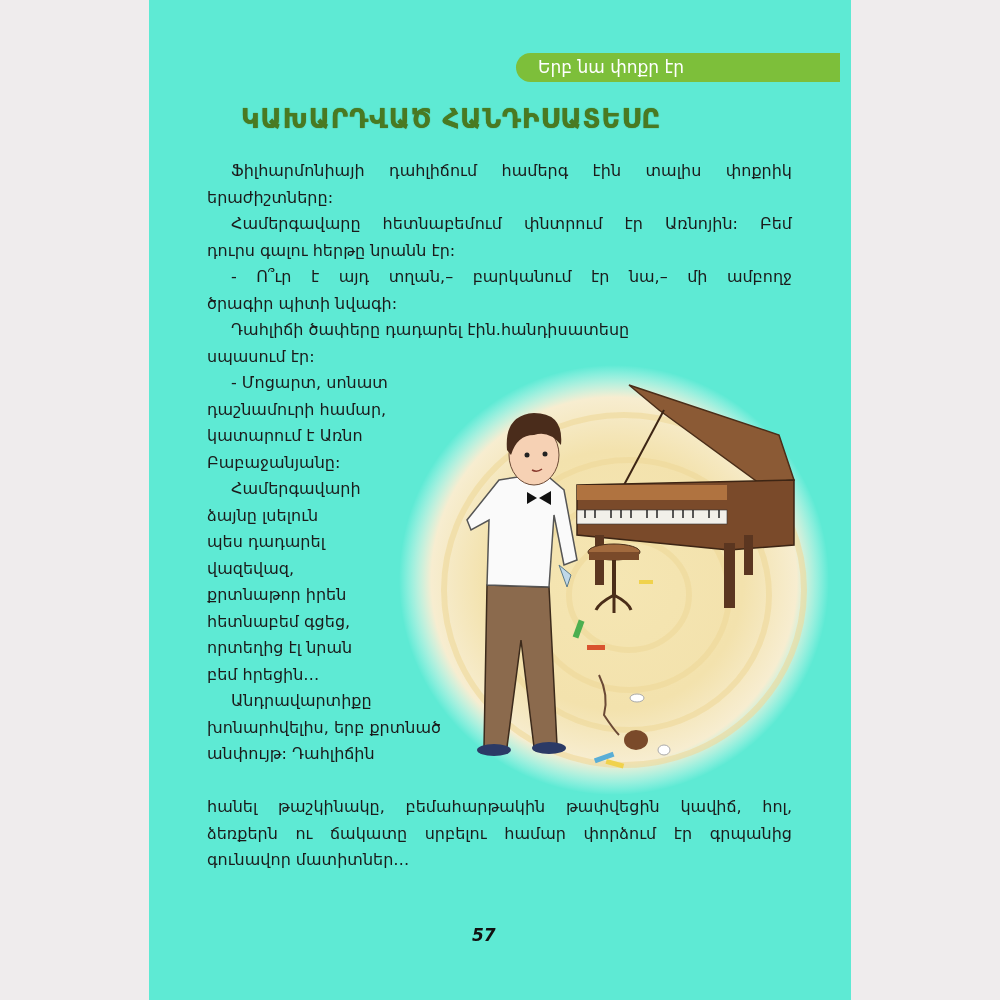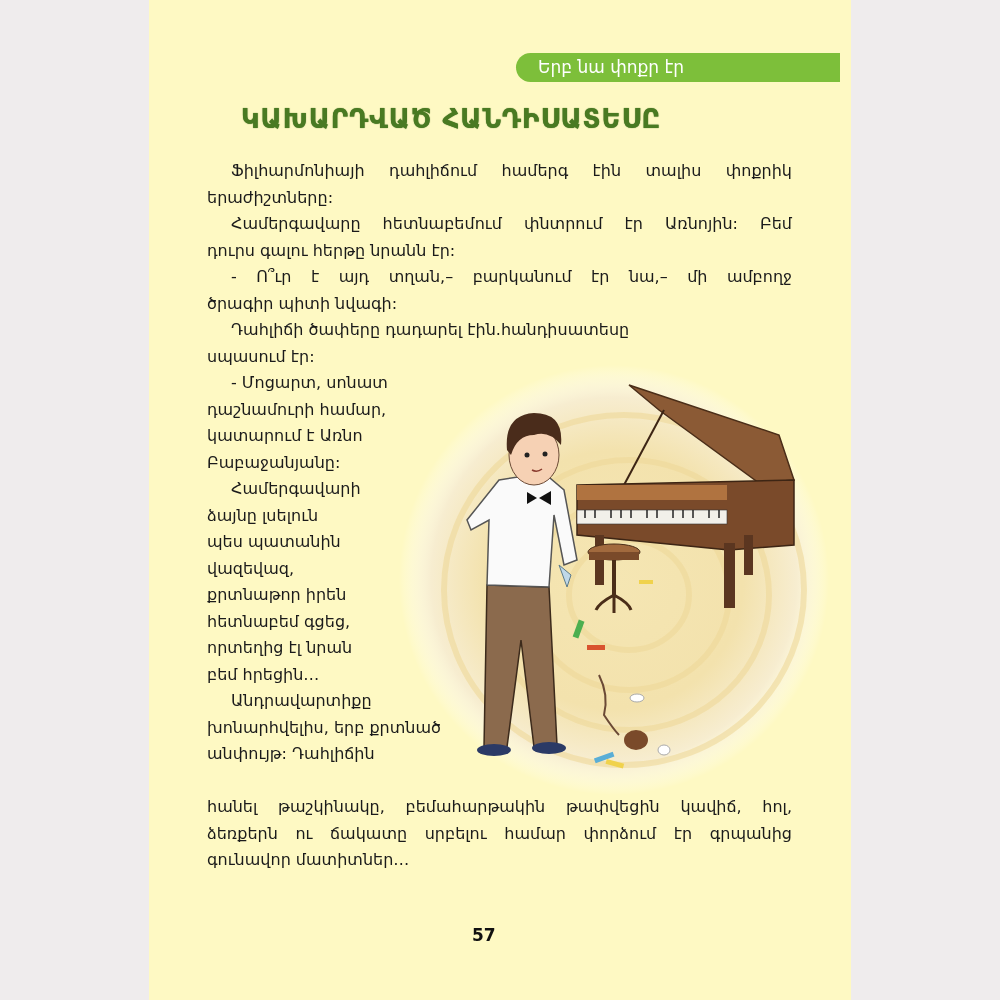--- a/index.html
+++ b/index.html
@@ -3,21 +3,21 @@
   <meta charset="utf-8">
   <style>
     html, body { margin: 0; padding: 0; }
     body {
       width: 1000px; height: 1000px; position: relative; overflow: hidden;
       background: #efeced;
       font-family: "DejaVu Sans", sans-serif;
     }
     .page {
       position: absolute; left: 149px; top: 0; width: 702px; height: 1000px;
-      background: #fef9c3;
+      background: #5eead4;
     }
     .banner {
       position: absolute; left: 367px; top: 53px; width: 324px; height: 29px;
       background: #7dbf3a;
       border-radius: 15px 0 0 15px;
       color: #ffffff; font-size: 17px; line-height: 29px;
       padding-left: 22px; box-sizing: border-box;
       font-family: "DejaVu Sans", sans-serif;
     }
     .title {
@@ -35,20 +35,21 @@
     .line { white-space: nowrap; height: 26.5px; }
     .line.justify { text-align: justify; text-align-last: justify; white-space: normal; }
     .indent { padding-left: 24px; }
     .illus {
       position: absolute; left: 250px; top: 355px; width: 430px; height: 440px;
     }
     .page-number {
       position: absolute; left: 323px; top: 925px;
       font-size: 17px; font-weight: bold; color: #111;
       font-family: "DejaVu Sans", sans-serif;
+      font-style: italic;
     }
   </style>
 </head>
 <body>
 
 <div class="page">
 
   <div class="banner">Երբ նա փոքր էր</div>
 
   <div class="title">ԿԱԽԱՐԴՎԱԾ ՀԱՆԴԻՍԱՏԵՍԸ</div>
@@ -139,21 +140,21 @@
     <rect x="207" y="406" width="18" height="5" fill="#f0d24c" transform="rotate(15 215 408)"></rect>
   </svg>
 
   <div class="text" style="top:370px; width:250px;">
     <div class="line indent">- Մոցարտ, սոնատ</div>
     <div class="line">դաշնամուրի համար,</div>
     <div class="line">կատարում է Առնո</div>
     <div class="line">Բաբաջանյանը:</div>
     <div class="line indent">Համերգավարի</div>
     <div class="line">ձայնը լսելուն</div>
-    <div class="line">պես պատանին</div>
+    <div class="line">պես դադարել</div>
     <div class="line">վազեվազ,</div>
     <div class="line">քրտնաթոր իրեն</div>
     <div class="line">հետնաբեմ գցեց,</div>
     <div class="line">որտեղից էլ նրան</div>
     <div class="line">բեմ հրեցին…</div>
     <div class="line indent">Անդրավարտիքը</div>
     <div class="line">խոնարհվելիս, երբ քրտնած</div>
     <div class="line">անփույթ: Դահլիճին</div>
   </div>
 

